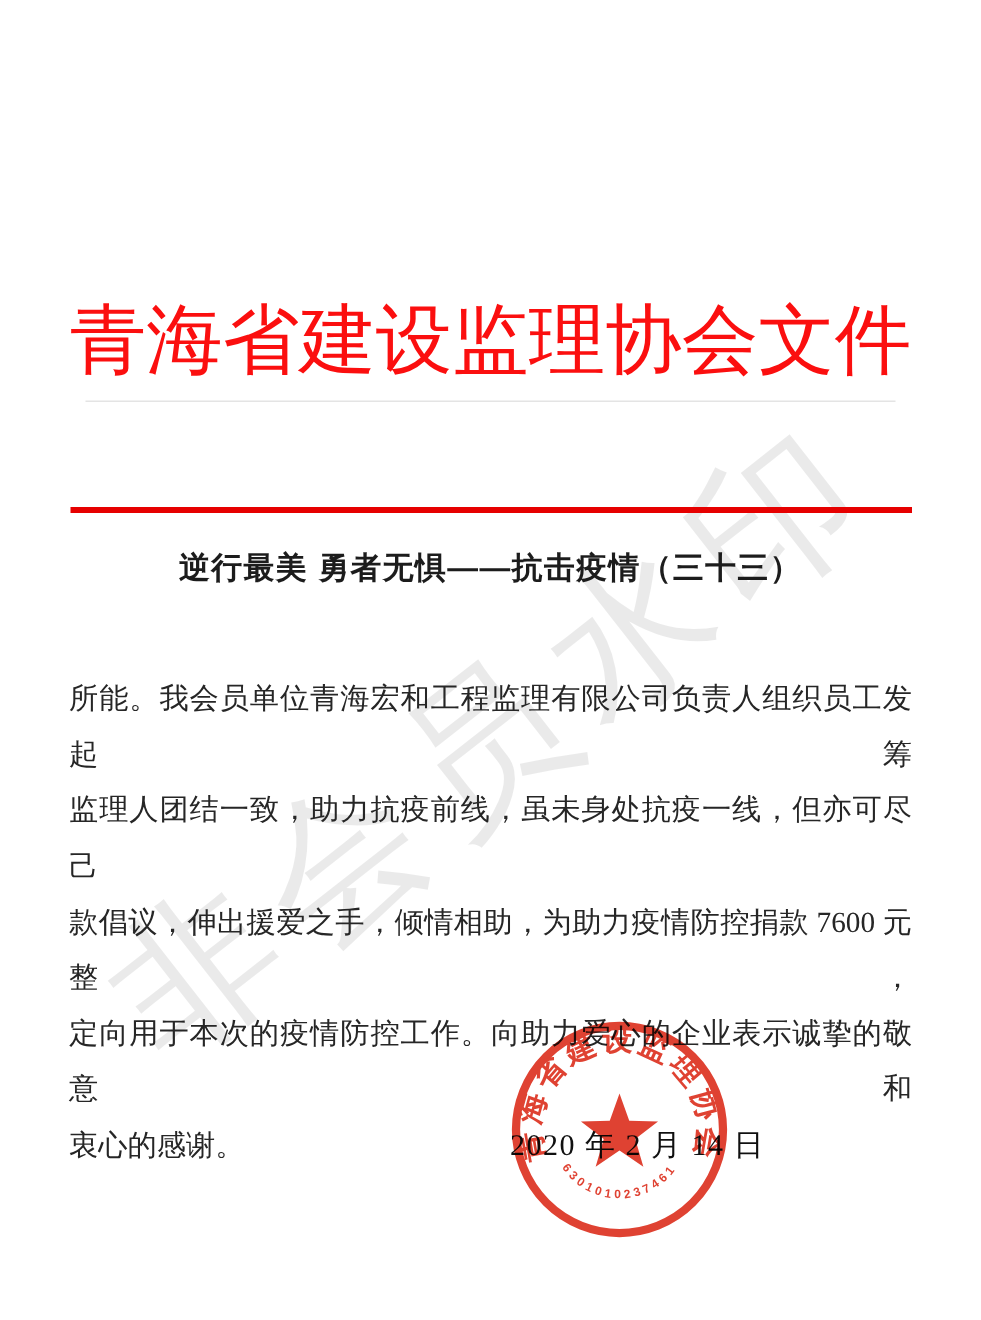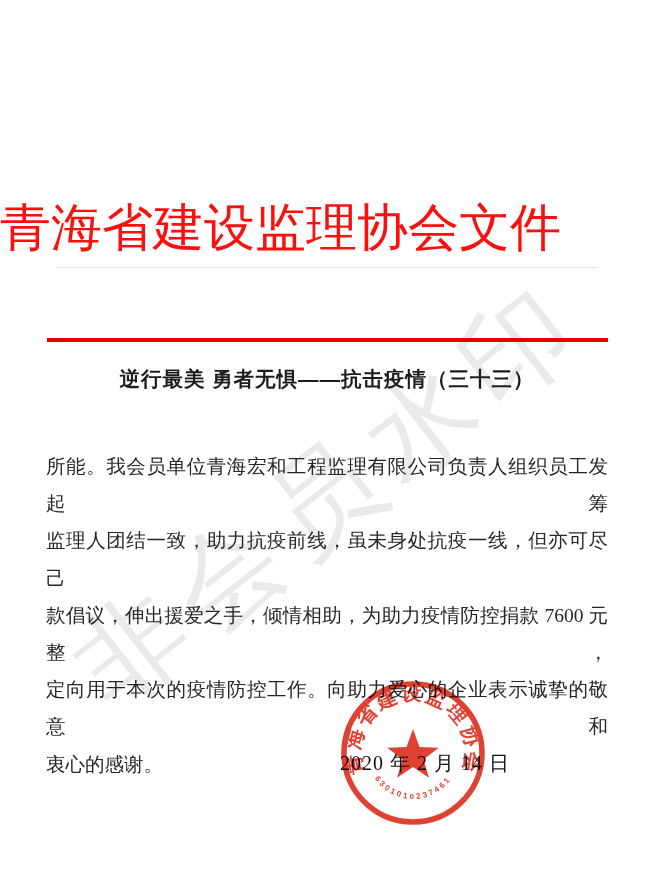--- a/index.html
+++ b/index.html
@@ -26,21 +26,21 @@
     white-space: nowrap;
     z-index: 1;
     pointer-events: none;
     font-family: "Liberation Serif", "DejaVu Serif", serif;
   }
   .doc-title {
     position: absolute;
     top: 198px;
     left: 0;
     width: 100%;
-    text-align: left;
+    text-align: center;
     font-size: 51px;
     line-height: 60px;
     letter-spacing: 0px;
     color: #fb0f0f;
     font-weight: 500;
     z-index: 2;
     font-family: "Liberation Serif", "DejaVu Serif", serif;
     white-space: nowrap;
   }
   .gray-rule {

